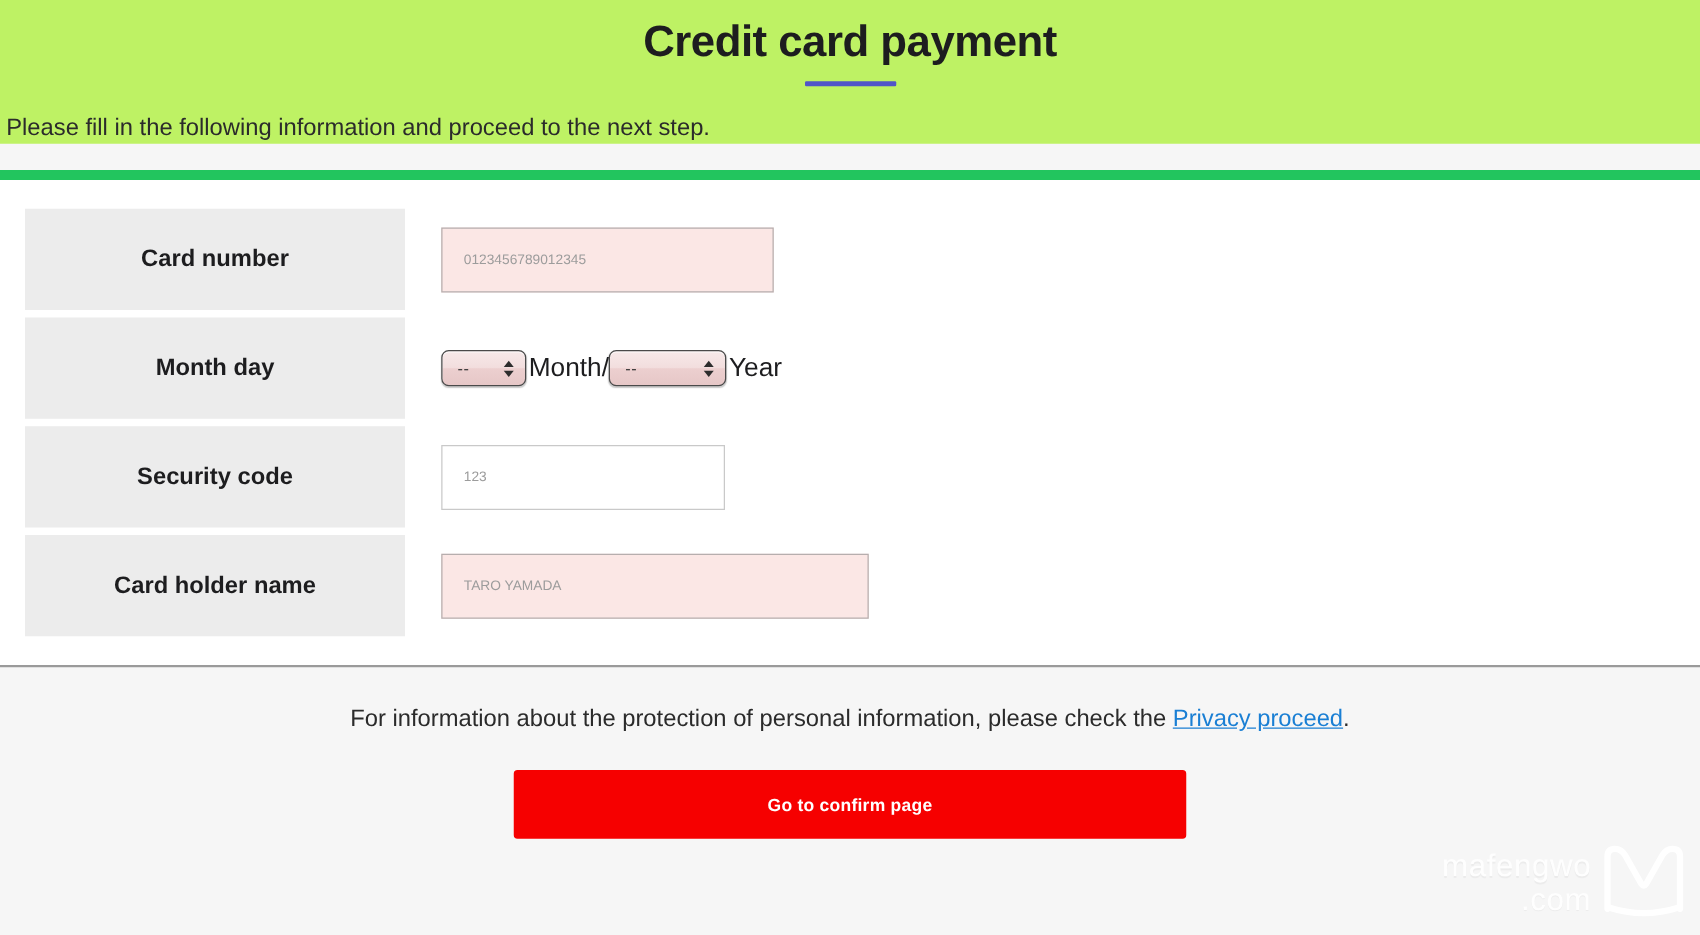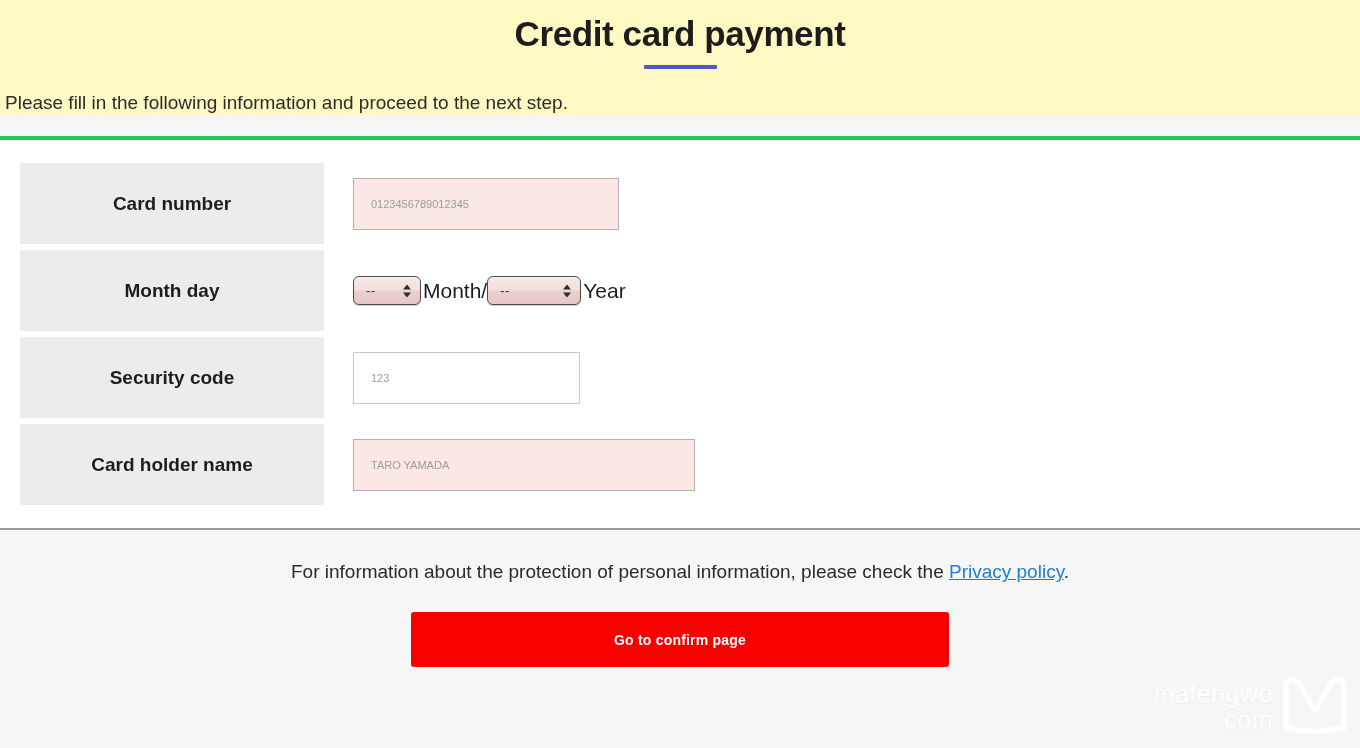--- a/index.html
+++ b/index.html
@@ -14,21 +14,21 @@
     font-family: "Liberation Sans", sans-serif;
     background: #f6f6f6;
     color: #222222;
     position: relative;
   }
 
   
   .page-header {
     padding-top: 12px;
     text-align: center;
-    background: #fef9c3;
+    background: #bef264;
   }
 
   .page-title {
     font-size: 35px;
     font-weight: bold;
     letter-spacing: -0.4px;
     color: #1d1d1f;
     line-height: 1.25;
   }
 
@@ -45,21 +45,21 @@
     color: #2b2b2b;
     padding: 22px 0 0 5px;
     text-align: left;
     line-height: 1.3;
   }
 
   
   .form-wrap {
     margin-top: 21px;
     background: #ffffff;
-    border-top: 4px solid #22c55e;
+    border-top: 8px solid #22c55e;
     border-bottom: 2px solid #9a9a9a;
     padding: 17px 0 17px 0;
   }
 
   .form-table {
     width: 100%;
     border-collapse: separate;
     border-spacing: 0 6px;
   }
 
@@ -311,21 +311,21 @@
           <input class="text-input input-holder-name" type="text" placeholder="TARO YAMADA" style="">
         </td>
       </tr>
 
     </tbody>
   </table>
 </div>
 
 <div class="footer-area">
   <div class="privacy-line">
-    <span>For information about the protection of personal information, please check the </span><a class="privacy-link">Privacy policy</a><span>.</span>
+    <span>For information about the protection of personal information, please check the </span><a class="privacy-link">Privacy proceed</a><span>.</span>
   </div>
 
   <div class="submit-row">
     <button class="submit-button">Go to confirm page</button>
   </div>
 </div>
 
 <div class="watermark">
   <div class="watermark-text">
     <div>mafengwo</div>

